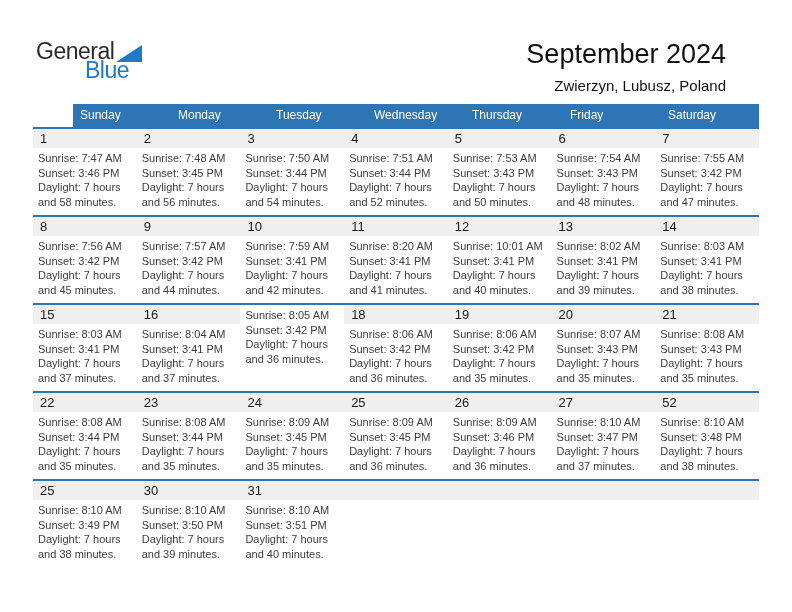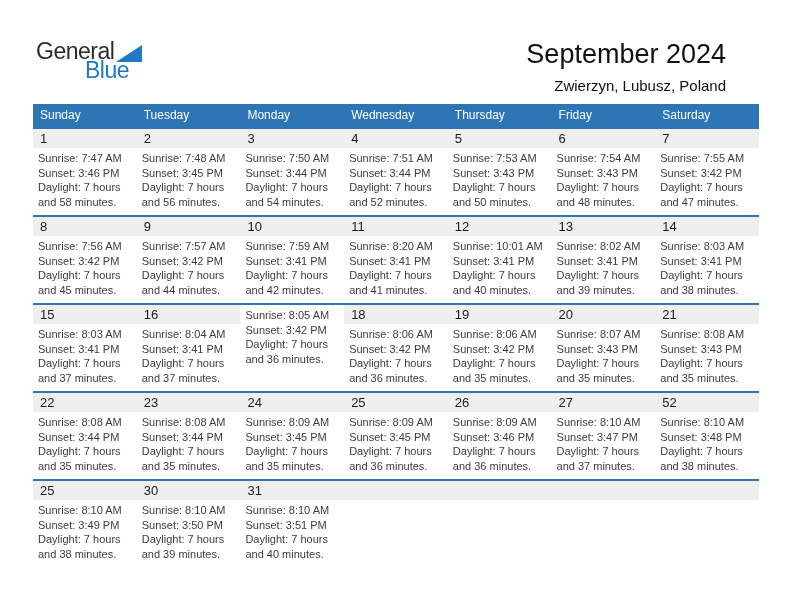--- a/index.html
+++ b/index.html
@@ -22,21 +22,21 @@
     margin-left:49px;margin-top:-4px;
   }
   
   .title-block{position:absolute;right:33px;top:38px;text-align:right;}
   .cal-title{font-size:27px;color:#111;line-height:1.2;}
   .cal-subtitle{font-size:15px;color:#111;margin-top:7px;}
   
   .calendar{position:absolute;left:33px;top:104px;width:726px;}
   .weekday-row{
     display:grid;grid-template-columns:repeat(7,1fr);
-    background:#2e75b6;height:23px;
+    background:#2e75b6;height:23px;margin-left:40px;
   }
   .weekday-cell{
     color:#ffffff;font-size:12px;line-height:23px;padding-left:7px;
     overflow:hidden;white-space:nowrap;
   }
   .week-row{
     display:grid;grid-template-columns:repeat(7,1fr);
     border-top:2px solid #2e75b6;height:88px;box-sizing:border-box;
   }
   .day-cell{overflow:hidden;}
@@ -64,22 +64,22 @@
   </div>
 
   <div class="title-block">
     <div class="cal-title">September 2024</div>
     <div class="cal-subtitle">Zwierzyn, Lubusz, Poland</div>
   </div>
 
   <div class="calendar">
     <div class="weekday-row">
         <div class="weekday-cell">Sunday</div>
+        <div class="weekday-cell">Monday</div>
         <div class="weekday-cell">Tuesday</div>
-        <div class="weekday-cell">Monday</div>
         <div class="weekday-cell">Wednesday</div>
         <div class="weekday-cell">Thursday</div>
         <div class="weekday-cell">Friday</div>
         <div class="weekday-cell">Saturday</div>
       </div>
     <div>
         <div class="week-row">
           <div class="day-cell">
             <div class="day-num">1</div>
             <div class="day-text">

